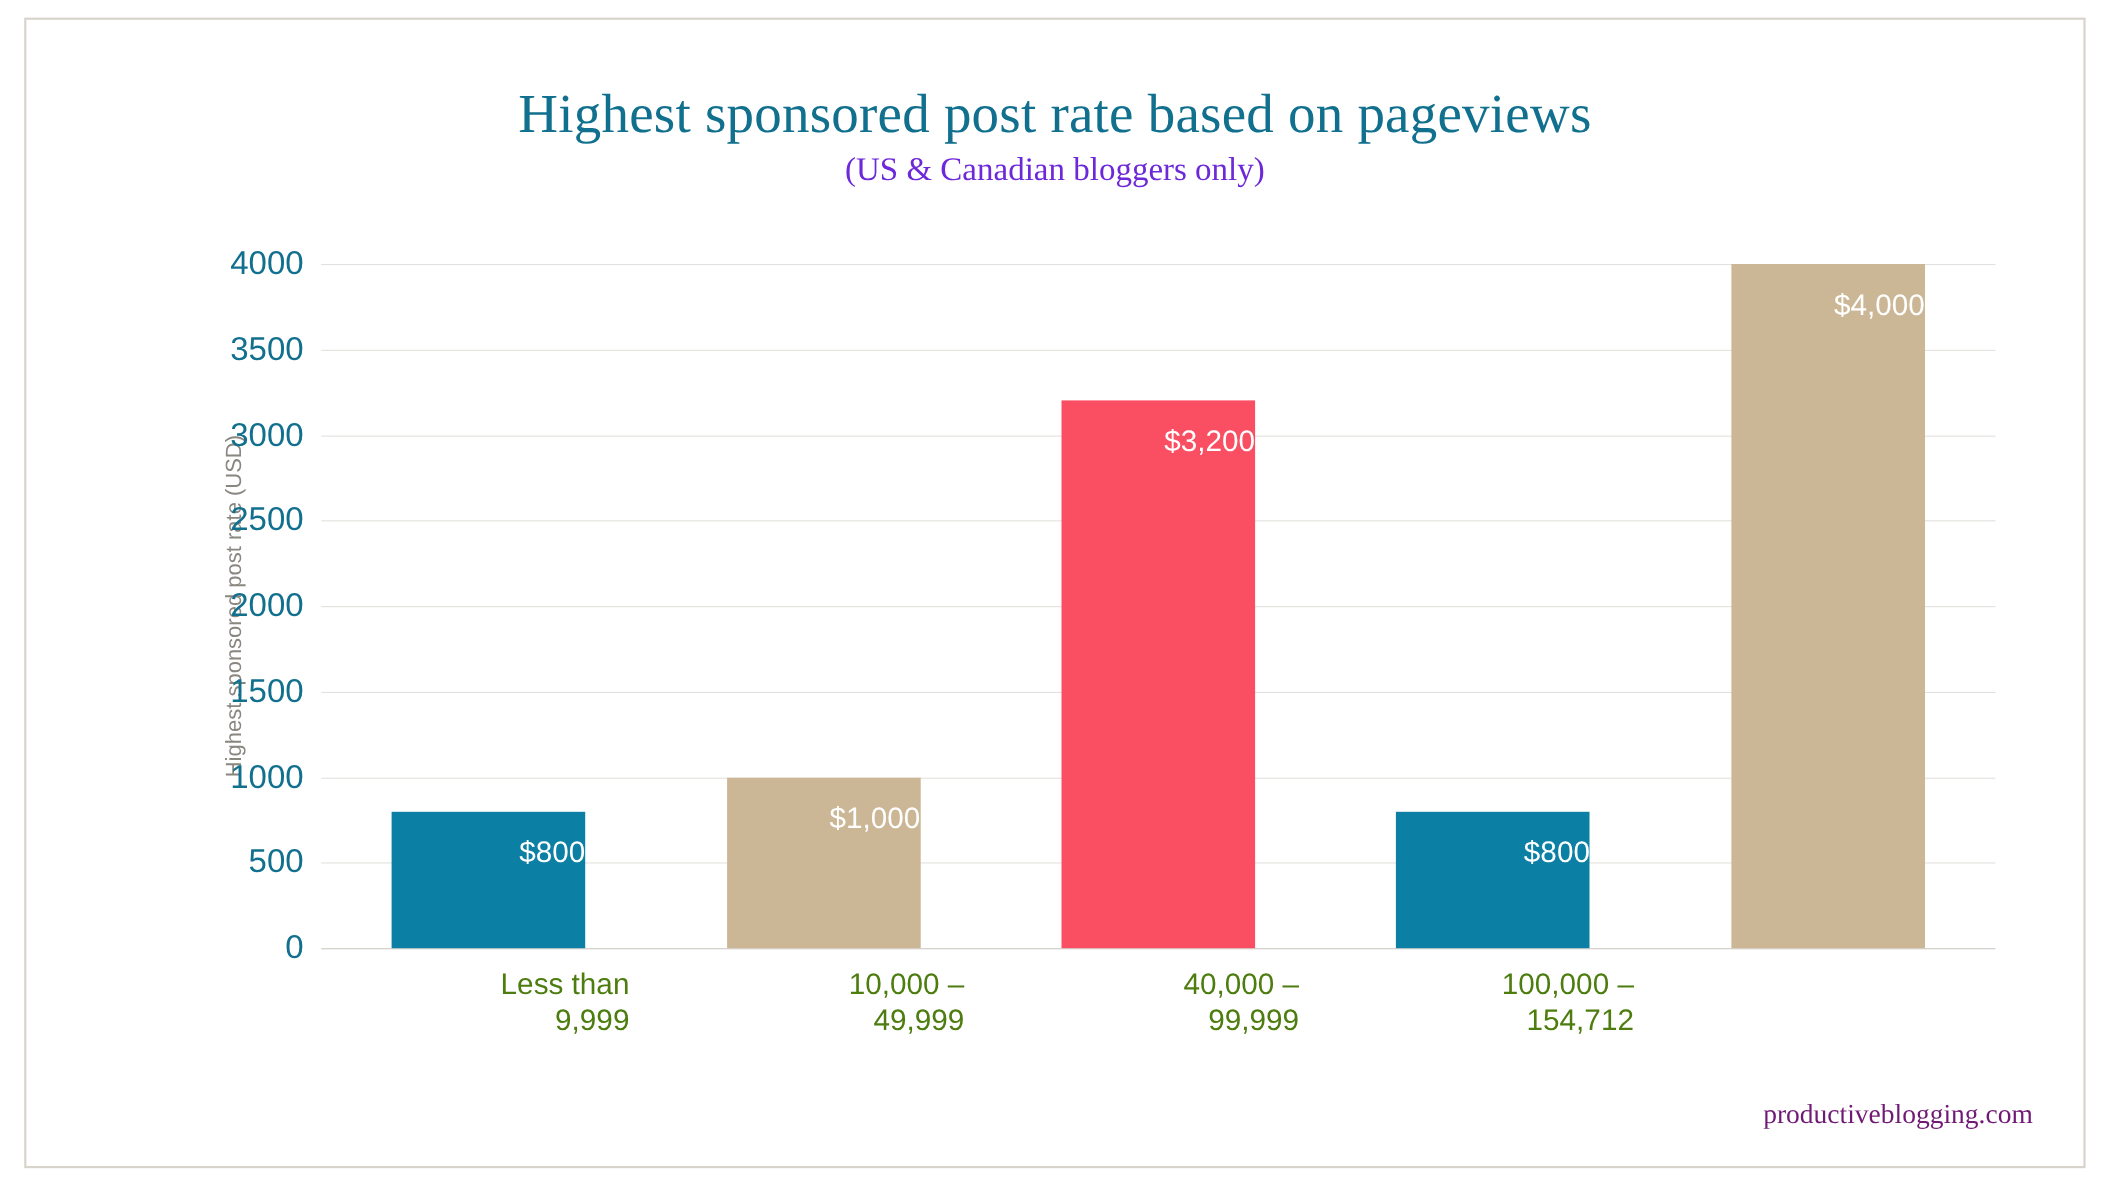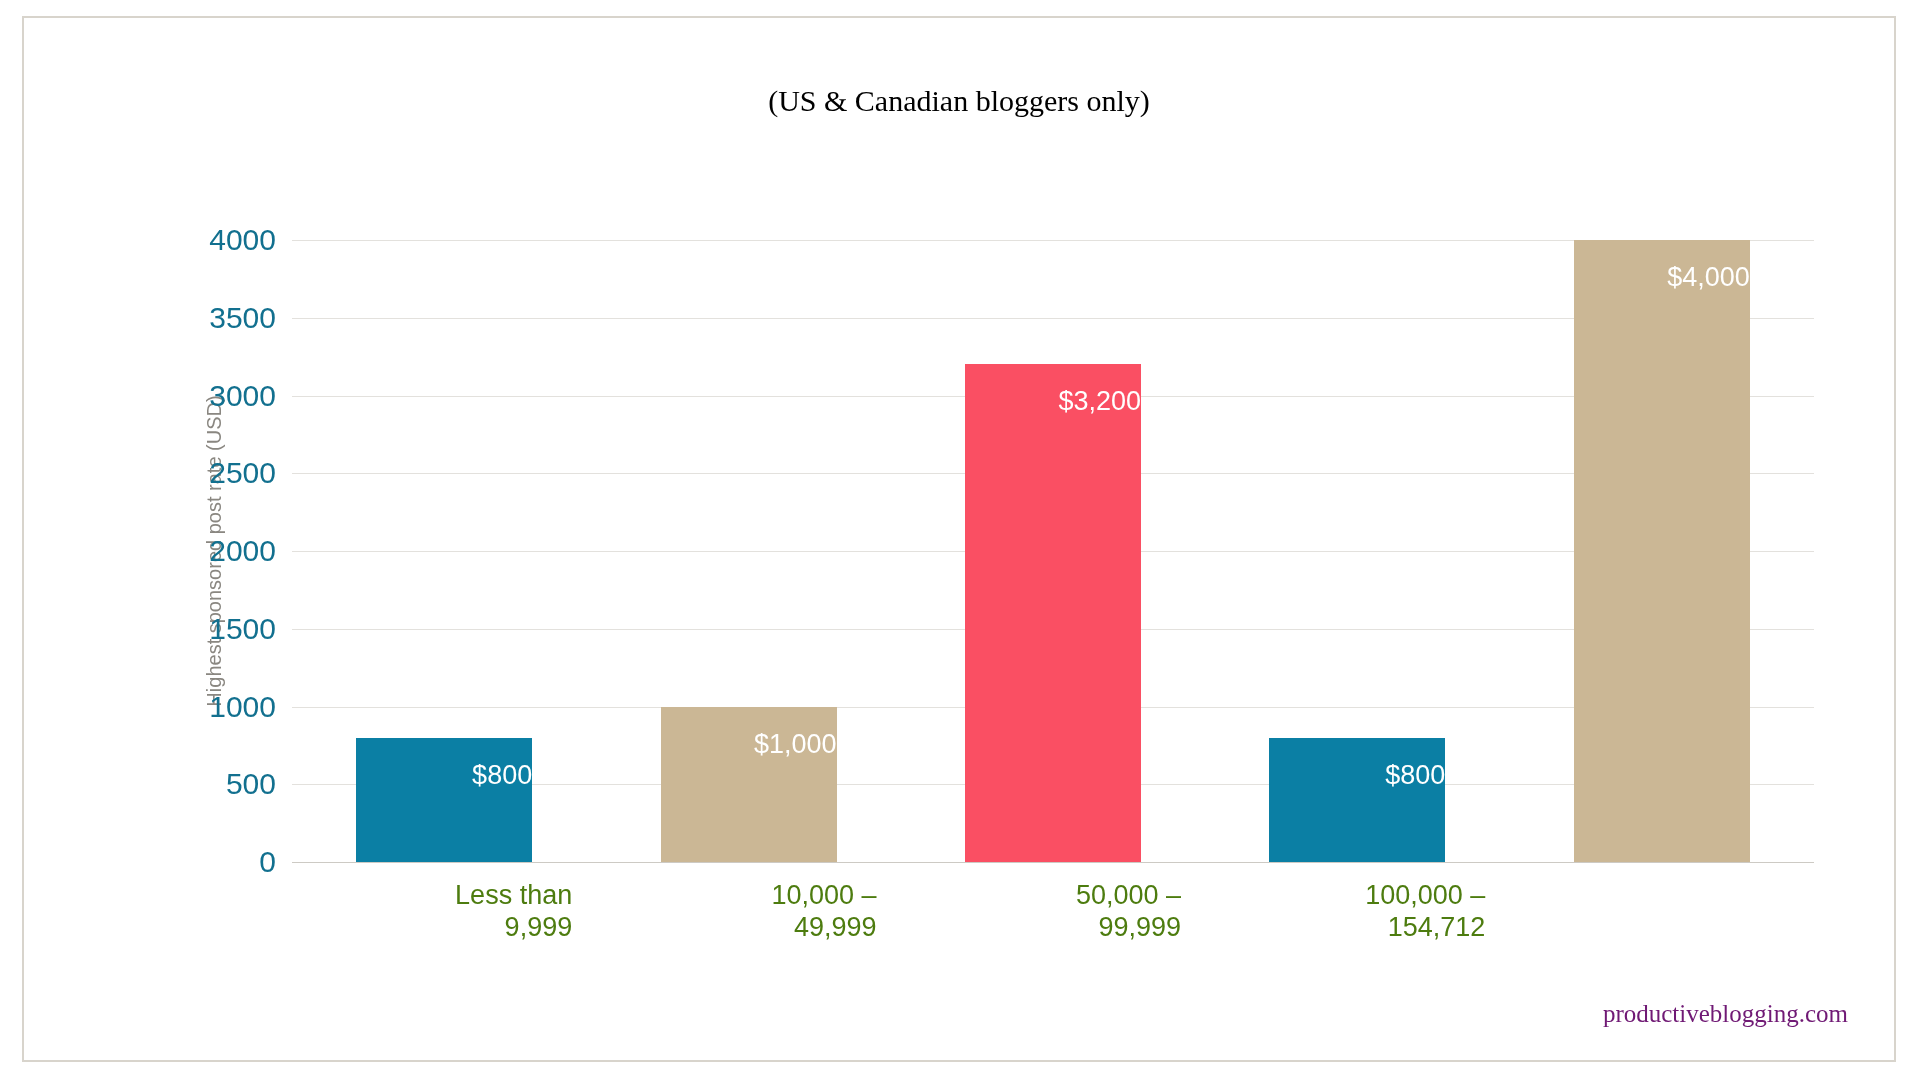--- a/index.html
+++ b/index.html
@@ -37,21 +37,21 @@
     font-size: 50px;
     color: #12708f;
     letter-spacing: 0.2px;
     line-height: 1.08;
     margin: 0;
     font-weight: normal;
   }
   #chart-subtitle {
     font-family: "Liberation Serif", serif;
     font-size: 30px;
-    color: #000000;
+    color: #6d28d9;
     margin: 8px 0 0 0;
     font-weight: normal;
   }
 
   
   #plot-wrap {
     position: absolute;
     left: 268px;
     top: 222px;
     width: 1522px;
@@ -137,20 +137,21 @@
     font-size: 25px;
     color: #701a75;
   }
 </style>
 </head>
 <body>
 
 <div id="chart-card">
 
   <div id="title-block">
+    <h1 id="chart-title">Highest sponsored post rate based on pageviews</h1>
     <div id="chart-subtitle">(US &amp; Canadian bloggers only)</div>
   </div>
 
   <div id="plot-wrap">
     <div id="ylabel">Highest sponsored post rate (USD)</div>
     <div id="plot-area">
         <div class="gridline axis-base" style="top: 622px;"></div>
         <div class="gridline" style="top: 544.25px;"></div>
         <div class="gridline" style="top: 466.5px;"></div>
         <div class="gridline" style="top: 388.75px;"></div>
@@ -186,21 +187,21 @@
         <div class="cat-label">
           <div>10,000 –</div>
           <div>49,999</div>
         </div>
       </div>
       <div class="bar-col" style="left: 673px; width: 176px;">
         <div class="bar" style="height: 497.6px; background: rgb(250, 79, 99);">
           <div class="bar-value">$3,200</div>
         </div>
         <div class="cat-label">
-          <div>50,000 –</div>
+          <div>40,000 –</div>
           <div>99,999</div>
         </div>
       </div>
       <div class="bar-col" style="left: 977.4px; width: 176px;">
         <div class="bar" style="height: 124.4px; background: rgb(11, 127, 164);">
           <div class="bar-value">$800</div>
         </div>
         <div class="cat-label">
           <div>100,000 –</div>
           <div>154,712</div>

